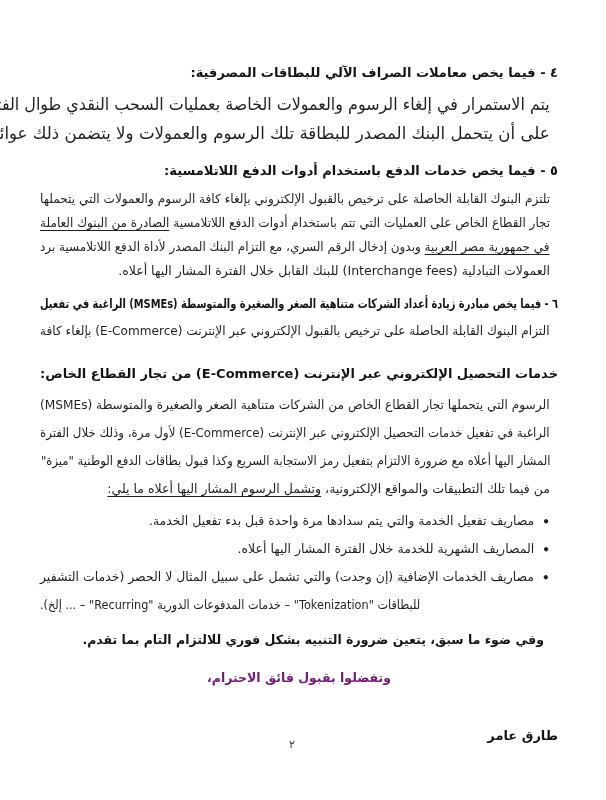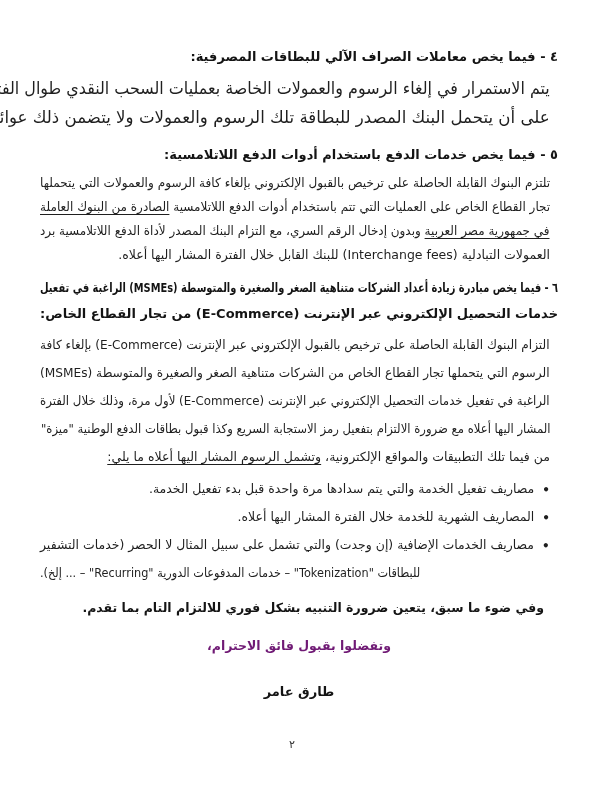--- a/index.html
+++ b/index.html
@@ -33,20 +33,21 @@
     display: inline-block;
     transform-origin: 100% 50%;
   }
   
   .hd {
     font-weight: bold;
     font-size: 13px;
     line-height: 22px;
     height: 22px;
     color: #141414;
+    margin-top: 16px;
   }
   .hd6 { line-height: 26px; height: 26px; }
   
   .b4 { font-size: 17px; line-height: 29px; height: 29px; }
   .b5 { font-size: 12.5px; line-height: 24px; height: 24px; }
   .b6 { font-size: 12.5px; line-height: 28px; height: 28px; }
   .bl { font-size: 12.5px; line-height: 36px; height: 28px; }
   
   .ind { margin-left: 0; margin-right: 8px; }
   .b3l2 { margin-right: 138px; }
@@ -78,22 +79,22 @@
     height: 22px;
     margin-top: 16px;
     text-align: center;
     color: #701a75;
   }
   .signature {
     font-weight: bold;
     font-size: 13px;
     line-height: 22px;
     height: 22px;
-    margin-top: 24px;
-    text-align: center;
+    margin-top: 36px;
+    text-align: right;
     color: #141414;
   }
   .pagenum {
     position: absolute;
     top: 738px;
     left: 0;
     width: 100%;
     text-align: center;
     transform: translateX(-11px);
     font-size: 11px;
@@ -127,25 +128,25 @@
   <div class="ln b5 ind">
     <span class="m" style="transform: scaleX(0.958647);"><span class="u">في جمهورية مصر العربية</span><span> وبدون إدخال الرقم السري، مع التزام البنك المصدر لأداة الدفع اللاتلامسية برد</span></span>
   </div>
   <div class="ln b5 ind">
     <span class="m">العمولات التبادلية (Interchange fees) للبنك القابل خلال الفترة المشار اليها أعلاه.</span>
   </div>
 
   <div class="ln hd hd6 gap8">
     <span class="m" style="transform: scaleX(0.758419);">٦ - فيما يخص مبادرة زيادة أعداد الشركات متناهية الصغر والصغيرة والمتوسطة (MSMEs) الراغبة في تفعيل</span>
   </div>
+  <div class="ln b6 ind">
+    <span class="m" style="transform: scaleX(0.967742);">التزام البنوك القابلة الحاصلة على ترخيص بالقبول الإلكتروني عبر الإنترنت (E-Commerce) بإلغاء كافة</span>
+  </div>
   <div class="ln hd hd6 mb4">
     <span class="m">خدمات التحصيل الإلكتروني عبر الإنترنت (E-Commerce) من تجار القطاع الخاص:</span>
-  </div>
-  <div class="ln b6 ind">
-    <span class="m" style="transform: scaleX(0.967742);">التزام البنوك القابلة الحاصلة على ترخيص بالقبول الإلكتروني عبر الإنترنت (E-Commerce) بإلغاء كافة</span>
   </div>
   <div class="ln b6 ind">
     <span class="m" style="transform: scaleX(0.973282);">الرسوم التي يتحملها تجار القطاع الخاص من الشركات متناهية الصغر والصغيرة والمتوسطة (MSMEs)</span>
   </div>
   <div class="ln b6 ind">
     <span class="m" style="transform: scaleX(0.944444);">الراغبة في تفعيل خدمات التحصيل الإلكتروني عبر الإنترنت (E-Commerce) لأول مرة، وذلك خلال الفترة</span>
   </div>
   <div class="ln b6 ind">
     <span class="m" style="transform: scaleX(0.930657);">المشار اليها أعلاه مع ضرورة الالتزام بتفعيل رمز الاستجابة السريع وكذا قبول بطاقات الدفع الوطنية "ميزة"</span>
   </div>

